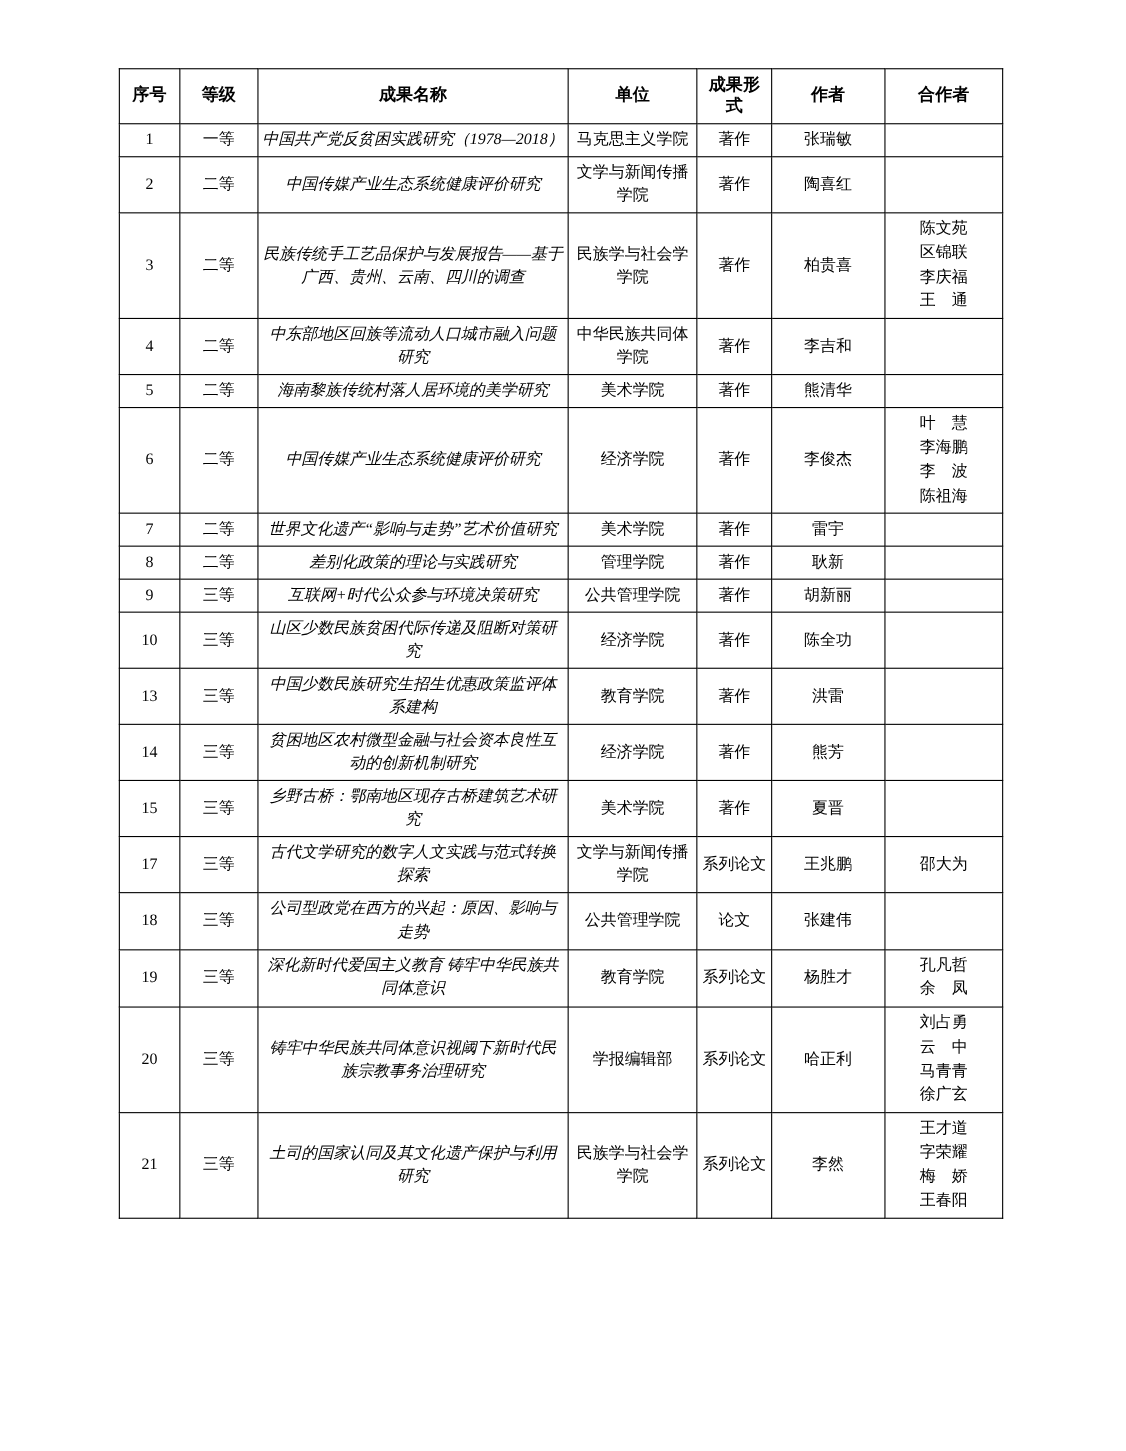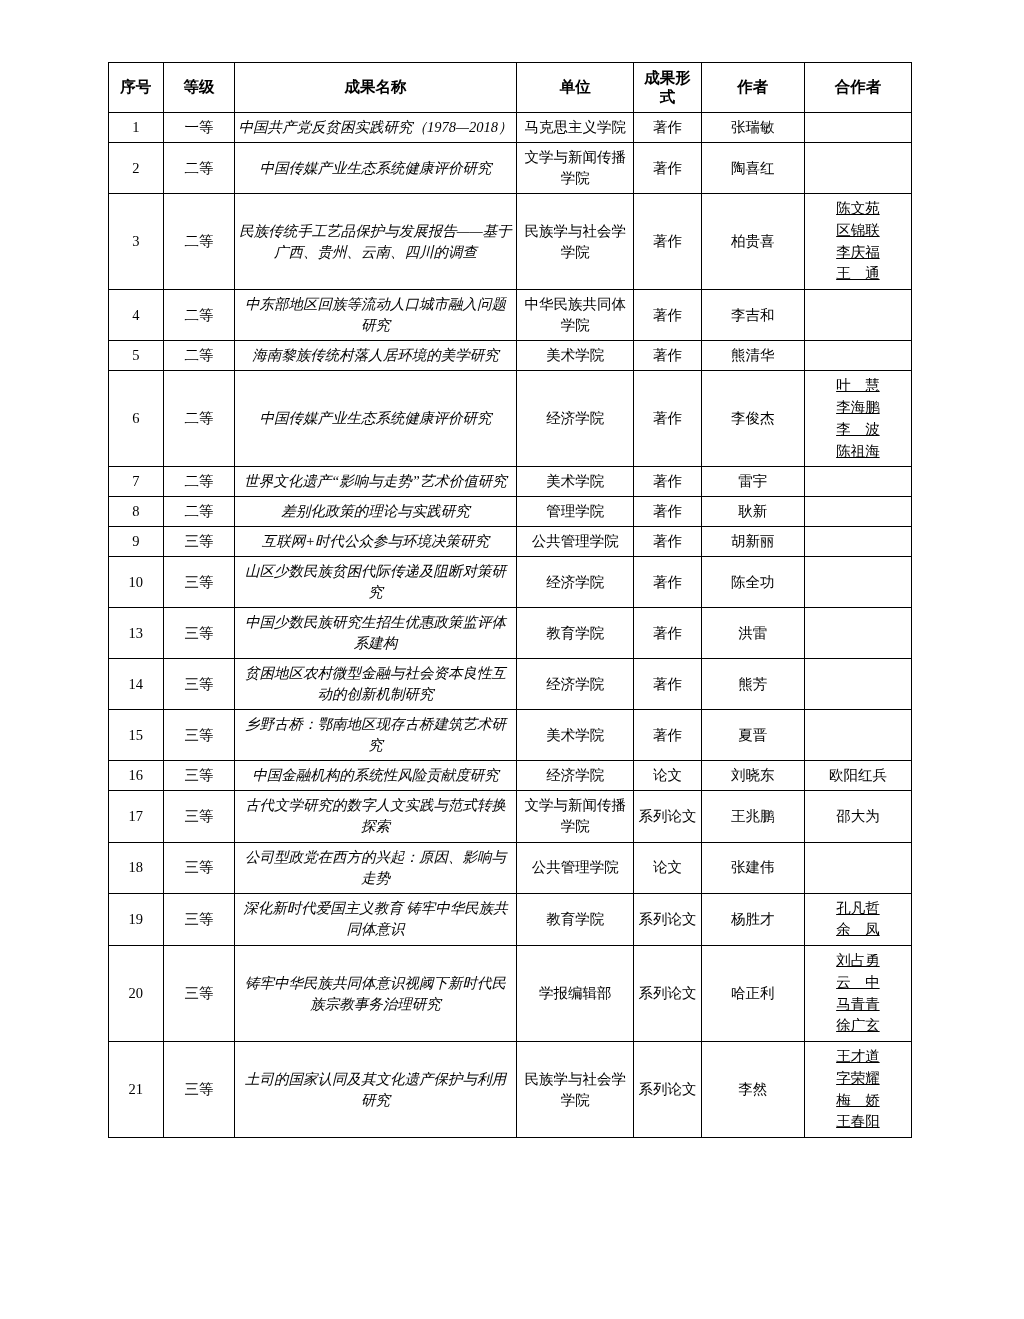--- a/index.html
+++ b/index.html
@@ -50,21 +50,20 @@
 
   td.title-cell {
     text-align: center;
     padding-left: 8px;
     padding-right: 8px;
     font-style: italic;
   }
   .co-list {
     display: block;
     line-height: 1.5;
-    text-decoration: underline;
   }
   .hdr-two-line {
     display: block;
     line-height: 1.2;
   }
 </style>
 </head>
 <body>
 
 <div class="page">
@@ -215,29 +214,20 @@
         <tr>
           <td>15</td>
           <td>三等</td>
           <td class="title-cell">乡野古桥：鄂南地区现存古桥建筑艺术研究</td>
           <td>美术学院</td>
           <td>著作</td>
           <td>夏晋</td>
           <td></td>
         </tr>
         <tr>
-          <td>16</td>
-          <td>三等</td>
-          <td class="title-cell">中国金融机构的系统性风险贡献度研究</td>
-          <td>经济学院</td>
-          <td>论文</td>
-          <td>刘晓东</td>
-          <td>欧阳红兵</td>
-        </tr>
-        <tr>
           <td>17</td>
           <td>三等</td>
           <td class="title-cell">古代文学研究的数字人文实践与范式转换探索</td>
           <td>文学与新闻传播学院</td>
           <td>系列论文</td>
           <td>王兆鹏</td>
           <td>邵大为</td>
         </tr>
         <tr>
           <td>18</td>

